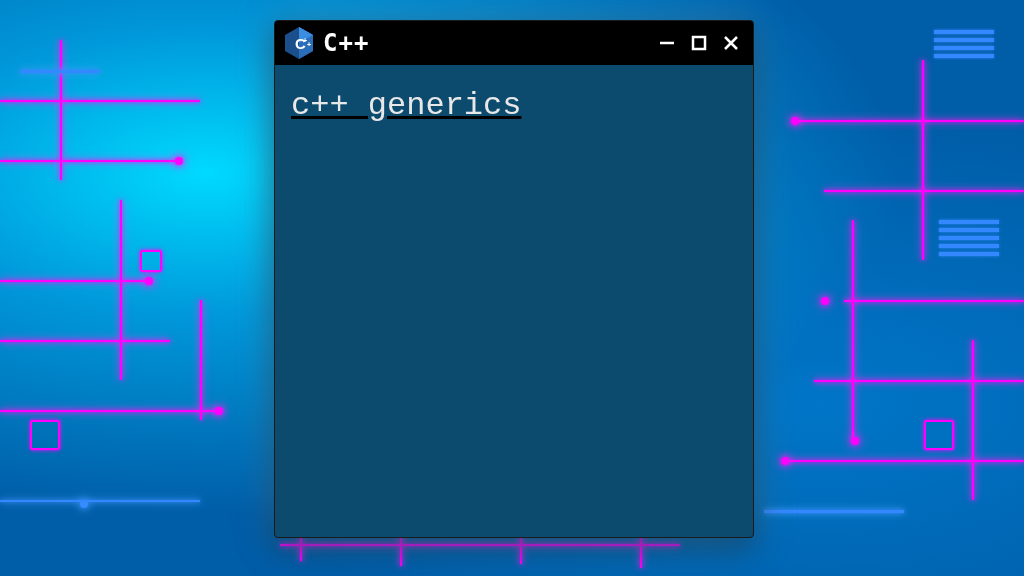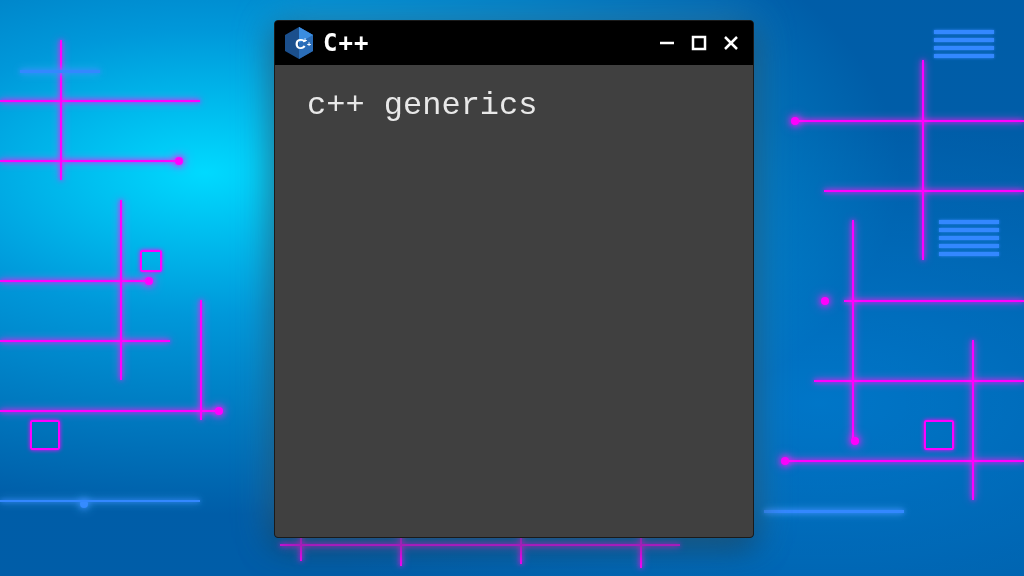--- a/index.html
+++ b/index.html
@@ -111,22 +111,23 @@
       height: 24px;
       display: flex;
       align-items: center;
       justify-content: center;
       cursor: pointer;
     }
     .ctrl svg { stroke: #fff; stroke-width: 2.5; fill: none; }
     
     .content {
       flex: 1;
-      background: #404040;
-      padding: 22px 32px;
+      background: #0c4a6e;
+      padding: 22px 16px;
+      text-decoration: underline;
     }
     
     .content-text {
       color: #e8e8e8;
       font-size: 32px;
       font-family: 'Consolas', 'Courier New', monospace;
       white-space: pre;
     }
   </style>
 </head>

